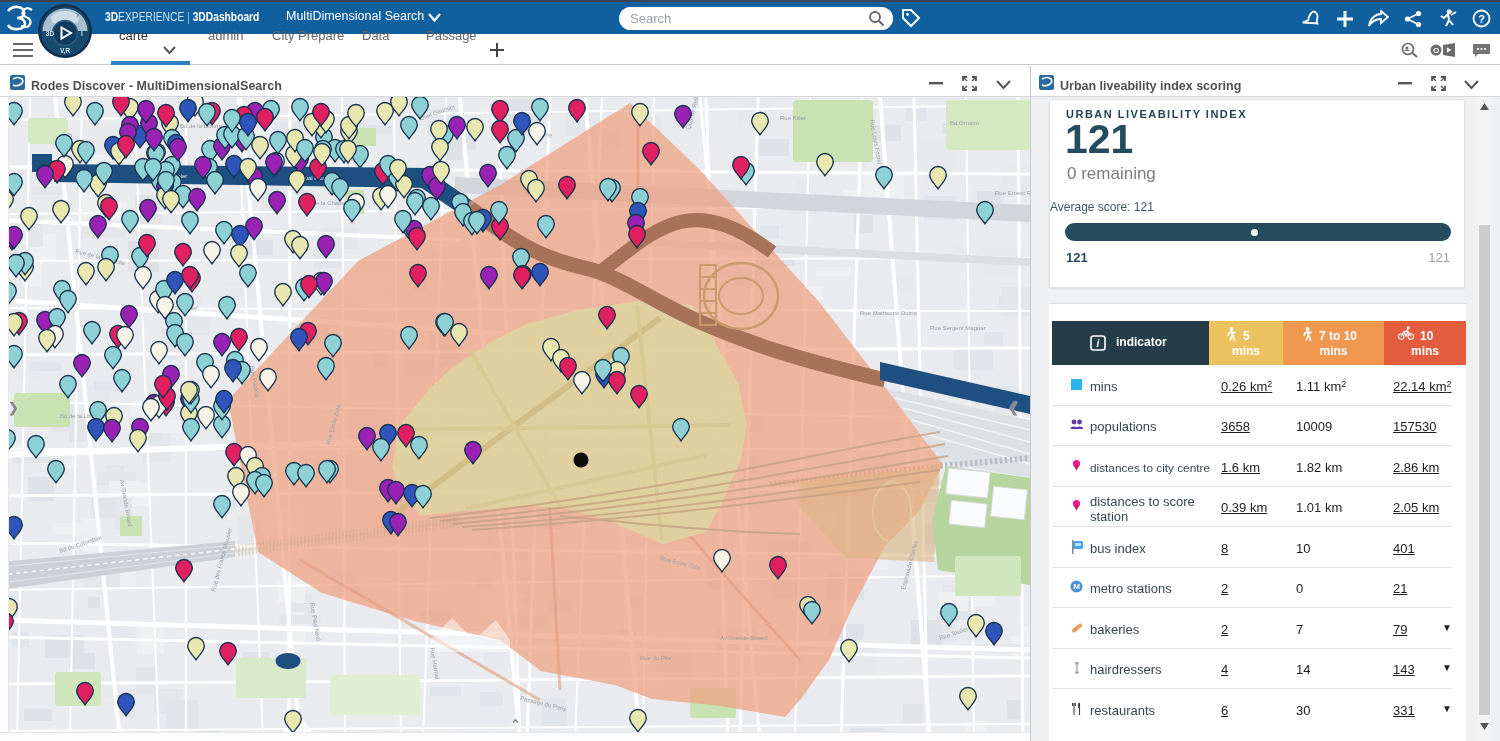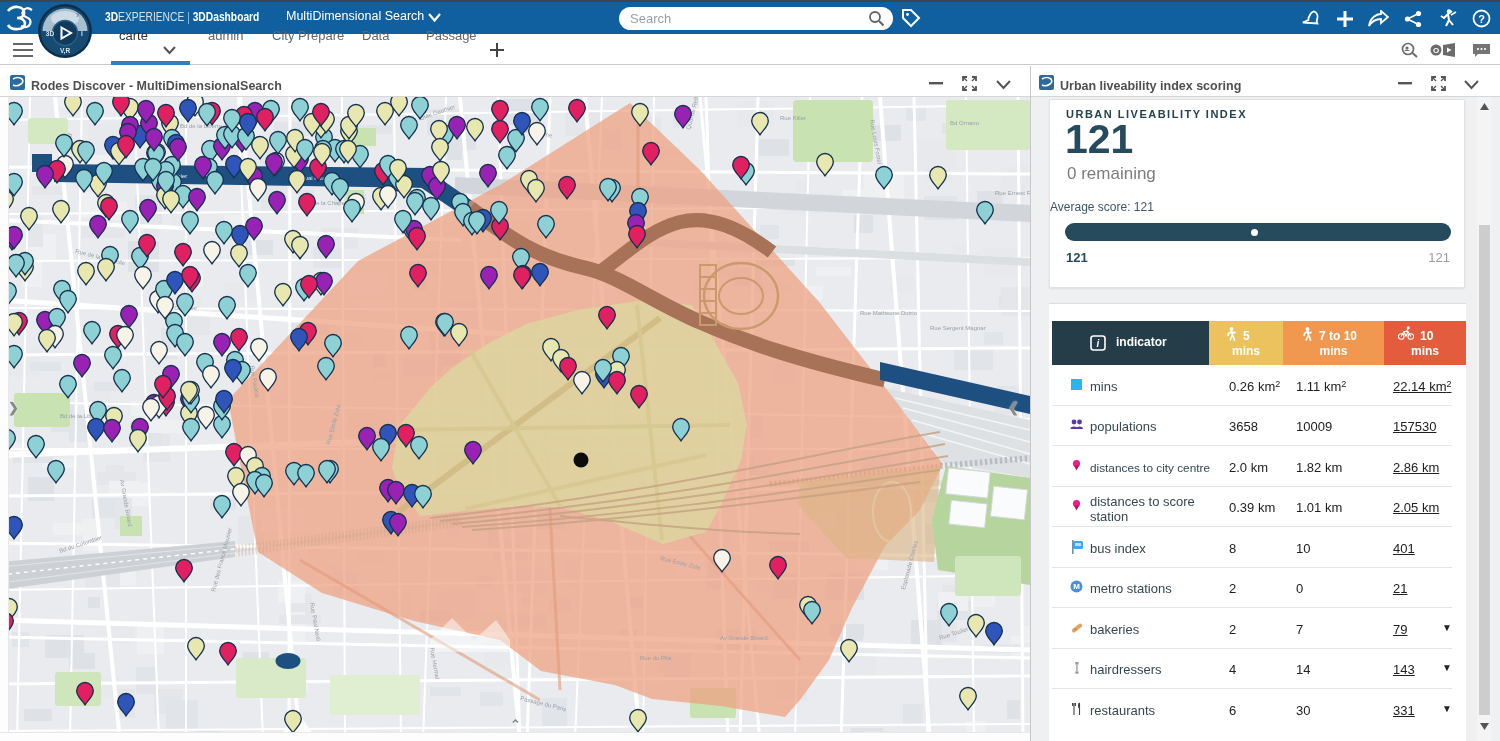--- a/index.html
+++ b/index.html
@@ -26,21 +26,21 @@
 .uli-avg { position:absolute; left:0; right:0; top:100px; text-align:left; font-size:12px; color:#3f5664; }
 .slider { position:absolute; left:15px; top:123px; width:386px; height:18px; background:#264b5d; border-radius:9px; }
 .sdot { position:absolute; left:186px; top:5.5px; width:7px; height:7px; background:#fff; border-radius:50%; }
 .smin { position:absolute; left:16px; top:150px; font-size:13px; font-weight:bold; color:#264b5d; }
 .smax { position:absolute; right:14px; top:150px; font-size:13px; color:#9e9e9e; }
 .th { position:absolute; top:320.5px; height:44px; color:#fff; font-size:12px; font-weight:bold; text-align:center; }
 .trow { position:absolute; left:1052px; width:414px; height:40.5px; font-size:13px; color:#2d2d2d; }
 .ricon { position:absolute; left:18px; top:13px; }
 .rlabel { position:absolute; left:38px; top:14px; color:#37474f; white-space:nowrap; line-height:15px; }
 .v { position:absolute; top:14px; color:#212121; }
-.v1 { left:177px; } .v2 { left:244px; } .v3 { left:341px;text-decoration:underline; }
+.v1 { left:169px;text-decoration:underline; } .v2 { left:244px; } .v3 { left:341px;text-decoration:underline; }
 .sup { font-size:9px; vertical-align:4px; }
 .rsep { position:absolute; left:1052px; width:400px; height:1px; background:#e4e4e4; }
 .chev { position:absolute; left:1442px; font-size:10px; color:#222; }
 #scrollbar { position:absolute; left:1477px; top:97px; width:14px; height:644px; background:#f4f4f4; }
 #sthumb { position:absolute; left:1478.5px; top:225px; width:11px; height:490px; background:#cdcdcd; }
 .mapchev { position:absolute; font-size:13px; font-weight:bold; color:#8a8a8a; text-shadow:0 0 2px #fff; }
 </style></head>
 <body>
 <div id="topbar"></div>
 <div id="tabbar"></div>
@@ -1039,21 +1039,21 @@
     <span class="v v2">10009</span>
     <span class="v v3">157530</span>
   </div>
 <div class="rsep" style="top:445.0px"></div>
 <div class="trow" style="top:445.5px">
 <svg class="ricon" width="14" height="14" viewBox="0 0 14 14">
       <circle cx="6.5" cy="4.5" r="3.6" fill="#e91e8c"></circle>
       <path d="M6.5,11.5 L3.8,6.5 L9.2,6.5 Z" fill="#c2185b"></path>
     </svg>
 <span class="rlabel"><span style="font-size:11.8px">distances to city centre</span></span>
-<span class="v v1">2.0 km</span>
+<span class="v v1">1.6 km</span>
     <span class="v v2">1.82 km</span>
     <span class="v v3">2.86 km</span>
   </div>
 <div class="rsep" style="top:485.5px"></div>
 <div class="trow" style="top:486.0px">
 <svg class="ricon" width="14" height="14" viewBox="0 0 14 14">
       <circle cx="6.5" cy="4.5" r="3.6" fill="#e91e8c"></circle>
       <path d="M6.5,11.5 L3.8,6.5 L9.2,6.5 Z" fill="#c2185b"></path>
     </svg>
 <span class="rlabel" style="top:8px;white-space:normal;width:112px">distances to score station</span>

